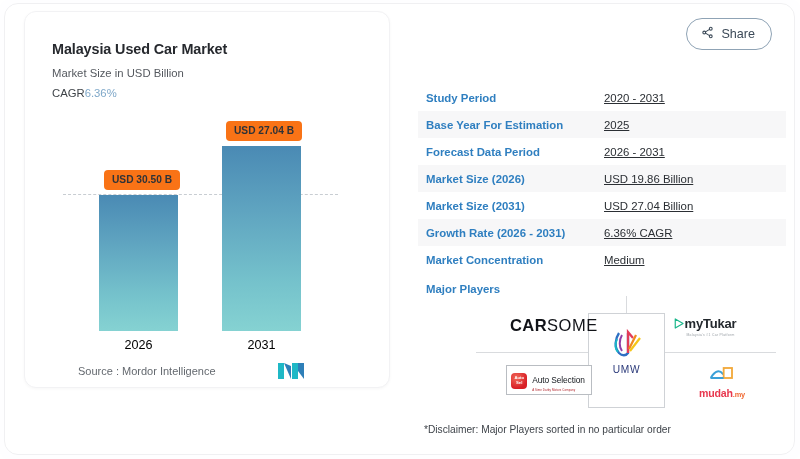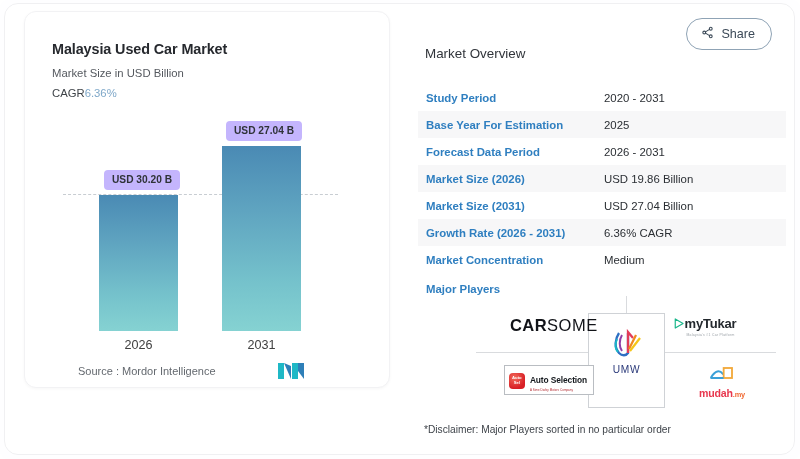--- a/index.html
+++ b/index.html
@@ -59,32 +59,32 @@
 
   .bar {
     position: absolute;
     background: linear-gradient(to bottom, #4a8ab4 0%, #5fa4c0 35%, #76c3cc 75%, #85d2d2 100%);
   }
   .bar-2026 { left: 99px; top: 195px; width: 79px; height: 136px; }
   .bar-2031 { left: 222px; top: 146px; width: 79px; height: 185px; }
 
   .badge {
     position: absolute;
-    background: #c4b5fd;
+    background: #f97316;
     border-radius: 4px;
     font-size: 10.2px; font-weight: bold; color: #2f3338;
     padding: 4px 8px 5px 8px;
     white-space: nowrap;
   }
   .badge-2026 { left: 104px; top: 170px; }
   .badge-2031 { left: 226px; top: 121px; }
 
   .xlab {
     position: absolute;
-    font-size: 12.6px; color: #404040;
+    font-size: 12.6px; color: #000000;
     width: 79px; text-align: center;
   }
   .xlab-2026 { left: 99px; top: 338px; }
   .xlab-2031 { left: 222px; top: 338px; }
 
   .source-row {
     position: absolute; left: 78px; top: 365px;
     font-size: 11px; color: #64696f;
   }
   .mordor-logo {
@@ -115,21 +115,21 @@
   .trow {
     display: flex; align-items: center;
     height: 27px;
     padding: 0 8px;
   }
   .trow.alt { background: #f7f7f8; }
   .trow .k {
     width: 178px;
     font-size: 11.4px; color: #2f7fc0; font-weight: bold;
   }
-  .trow .v { font-size: 11.4px; color: #2b2f34; }
+  .trow .v { font-size: 11.4px; color: #2b2f34; text-decoration: underline; }
 
   .mp-row {
     display: flex; align-items: center;
     height: 30px; padding: 0 8px;
     margin-top: 1px;
   }
   .mp-row .k { font-size: 11.4px; color: #2f7fc0; font-weight: bold; }
 
   
   .logos {
@@ -178,21 +178,21 @@
     display: flex; align-items: center; gap: 5px;
     border: 1px solid #b9bdc2; padding: 3px 6px 2px 4px;
     background: #fff;
   }
   .autosel-mark {
     width: 16px; height: 16px; border-radius: 4px;
     background: radial-gradient(circle at 35% 30%, #f26a5a 0%, #d81f26 70%);
     display: flex; align-items: center; justify-content: center;
   }
   .autosel-mark span { font-size: 4.2px; color: #fff; font-weight: bold; line-height: 1.05; text-align: center; }
-  .autosel-txt { font-size: 8.4px; font-weight: bold; color: #14181d; letter-spacing: -0.1px; }
+  .autosel-txt { font-size: 8.4px; font-weight: normal; color: #14181d; letter-spacing: -0.1px; }
   .autosel-sub { display: block; font-size: 2.9px; color: #b0232a; letter-spacing: 0.1px; margin-top: 1.5px; }
 
   .umw-wrap { position: absolute; left: 112px; top: 33px; width: 77px; text-align: center; }
   .umw-txt { font-size: 10.2px; font-weight: normal; color: #2b3a7a; letter-spacing: 0.6px; margin-top: 1px; }
 
   .mudah { text-align: center; }
   .mudah-txt { font-size: 10.6px; font-weight: bold; color: #e8384f; letter-spacing: -0.2px; }
   .mudah-txt .my { color: #f06a34; font-size: 7.4px; }
 
   .disclaimer {
@@ -226,39 +226,38 @@
   <div class="chart-cagr">
     <span>CAGR</span><span class="val">6.36%</span>
   </div>
 
   <div class="plot">
     <div class="dashline"></div>
 
     <div class="bar bar-2026"></div>
     <div class="bar bar-2031"></div>
 
-    <div class="badge badge-2026">USD 30.20 B</div>
+    <div class="badge badge-2026">USD 30.50 B</div>
     <div class="badge badge-2031">USD 27.04 B</div>
 
     <div class="xlab xlab-2026">2026</div>
     <div class="xlab xlab-2031">2031</div>
   </div>
 
   <div class="source-row">Source :  Mordor Intelligence</div>
   <div class="mordor-logo">
     <svg width="26" height="17" viewBox="0 0 26 17">
       <polygon points="0,17 0,1 6,1 6,17" fill="#1fb8c6"></polygon>
       <polygon points="6,1 13,17 13,4" fill="#2e7fb8"></polygon>
       <polygon points="14,17 14,1 20,1 20,17" fill="#1fb8c6"></polygon>
       <polygon points="20,1 26,1 26,17 20,9" fill="#2e7fb8"></polygon>
     </svg>
   </div>
 
   <div class="right">
-    <div class="overview-title">Market Overview</div>
 
     <div class="table">
       <div class="trow">
         <div class="k">Study Period</div>
         <div class="v">2020 - 2031</div>
       </div>
       <div class="trow alt">
         <div class="k">Base Year For Estimation</div>
         <div class="v">2025</div>
       </div>

